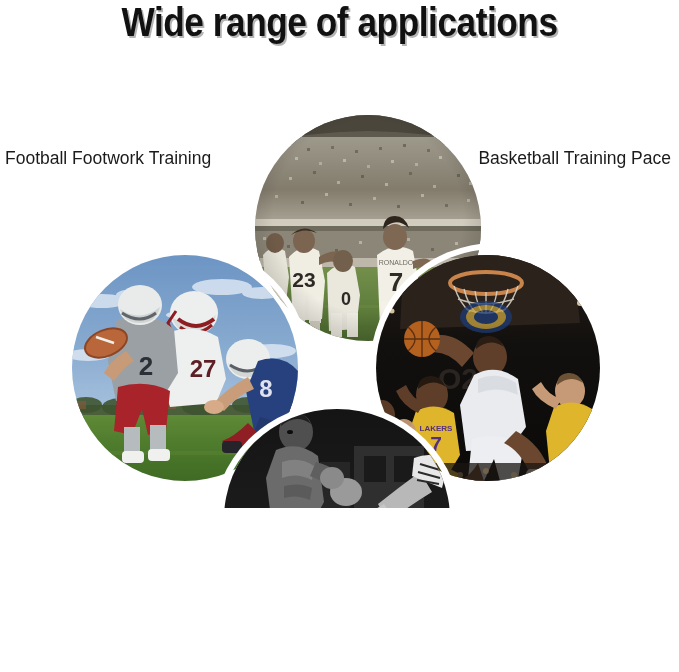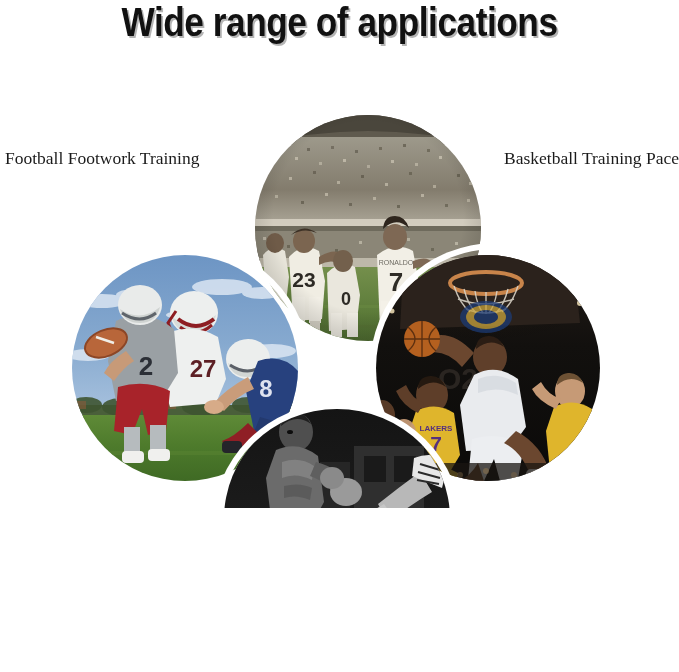--- a/index.html
+++ b/index.html
@@ -56,22 +56,22 @@
   }
   
   .caption {
     position: absolute;
     font-family: "Liberation Sans", sans-serif;
     font-size: 17.5px;
     line-height: 22px;
     color: #1b1b1b;
     white-space: nowrap;
   }
-  #cap-football  { left: 5px;  top: 147px; font-family: Liberation Serif, serif; }
-  #cap-basketball{ right: 0px; top: 147px; text-align: left; font-family: Liberation Serif, serif; }
+  #cap-football  { left: 5px;  top: 147px; }
+  #cap-basketball{ right: 8px; top: 147px; text-align: left; }
   #cap-rugby     { left: 5px;  top: 588px; }
   #cap-boxing    { right: 4px; top: 588px; text-align: right; }
 </style>
 </head>
 <body>
 
 <div id="page">
 
   <div id="title">Wide range of applications</div>
 

